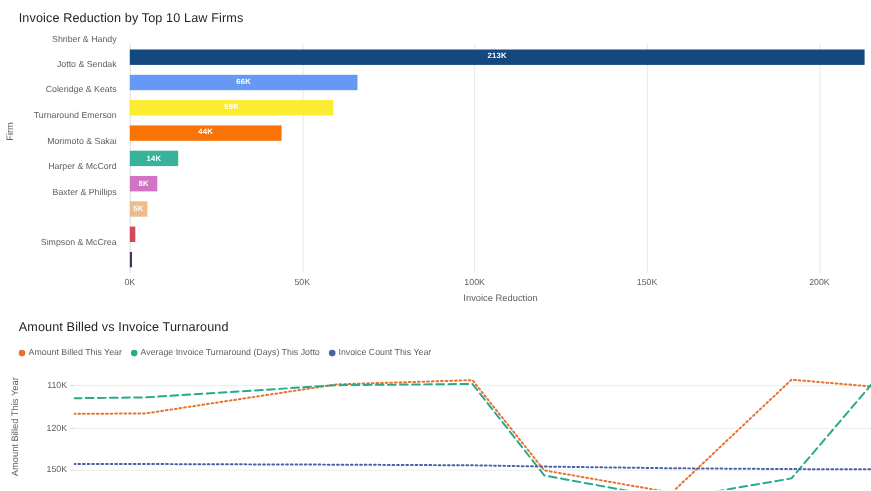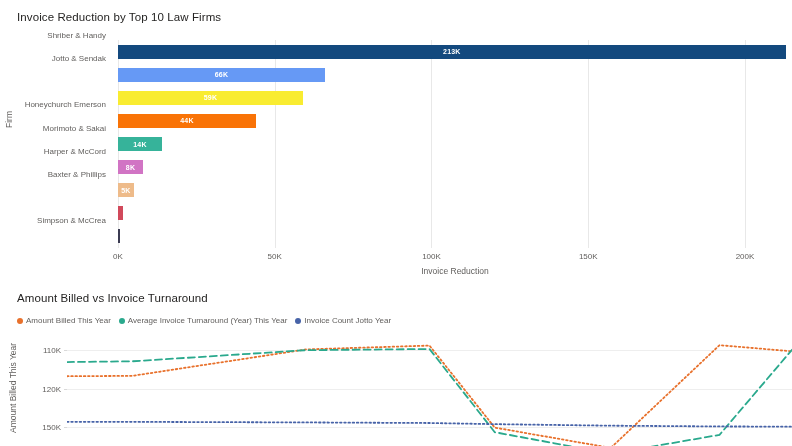--- a/index.html
+++ b/index.html
@@ -87,21 +87,22 @@
 
   <div class="panel1">
 
     <div class="chart-title" id="title1">Invoice Reduction by Top 10 Law Firms</div>
 
     <div class="yaxis-title">Firm</div>
 
     <div class="cat-wrap" id="cat-wrap">
         <div class="cat-label" style="top: 0.0555555px; right: 6px;">Shriber &amp; Handy</div>
         <div class="cat-label" style="top: 23.1667px; right: 6px;">Jotto &amp; Sendak</div>
-        <div class="cat-label" style="top: 69.3889px; right: 6px;">Honeychurch Emerson</div>
+        <div class="cat-label" style="top: 46.2778px; right: 6px;">Coleridge &amp; Keats</div>
+        <div class="cat-label" style="top: 69.3889px; right: 6px;">Turnaround Emerson</div>
         <div class="cat-label" style="top: 92.5px; right: 6px;">Morimoto &amp; Sakai</div>
         <div class="cat-label" style="top: 115.611px; right: 6px;">Harper &amp; McCord</div>
         <div class="cat-label" style="top: 138.722px; right: 6px;">Baxter &amp; Phillips</div>
         <div class="cat-label" style="top: 184.944px; right: 6px;">Simpson &amp; McCrea</div>
       </div>
 
     <div class="axis-line"></div>
 
     <div class="bar-plot" id="bar-plot">
         <div class="gridline" style="left: 0px;"></div>
@@ -167,25 +168,25 @@
 
     <div class="chart-title" style="left:17px; top:9px;">Amount Billed vs Invoice Turnaround</div>
 
     <div class="legend" id="legend">
         <div class="legend-item">
           <span class="legend-dot" style="background: rgb(232, 113, 44);"></span>
           <span class="legend-text">Amount Billed This Year</span>
         </div>
         <div class="legend-item">
           <span class="legend-dot" style="background: rgb(42, 169, 141);"></span>
-          <span class="legend-text">Average Invoice Turnaround (Year) This Year</span>
+          <span class="legend-text">Average Invoice Turnaround (Days) This Jotto</span>
         </div>
         <div class="legend-item">
           <span class="legend-dot" style="background: rgb(71, 99, 168);"></span>
-          <span class="legend-text">Invoice Count Jotto Year</span>
+          <span class="legend-text">Invoice Count This Year</span>
         </div>
       </div>
 
     <div class="ytitle2">Amount Billed This Year</div>
 
     <div id="yticks2-wrap">
         <div class="ytick2" style="top: 67.1667px;">110K</div>
         <div class="tickmark" style="top: 67.1667px;"></div>
         <div class="ytick2" style="top: 105.5px;">120K</div>
         <div class="tickmark" style="top: 105.5px;"></div>

